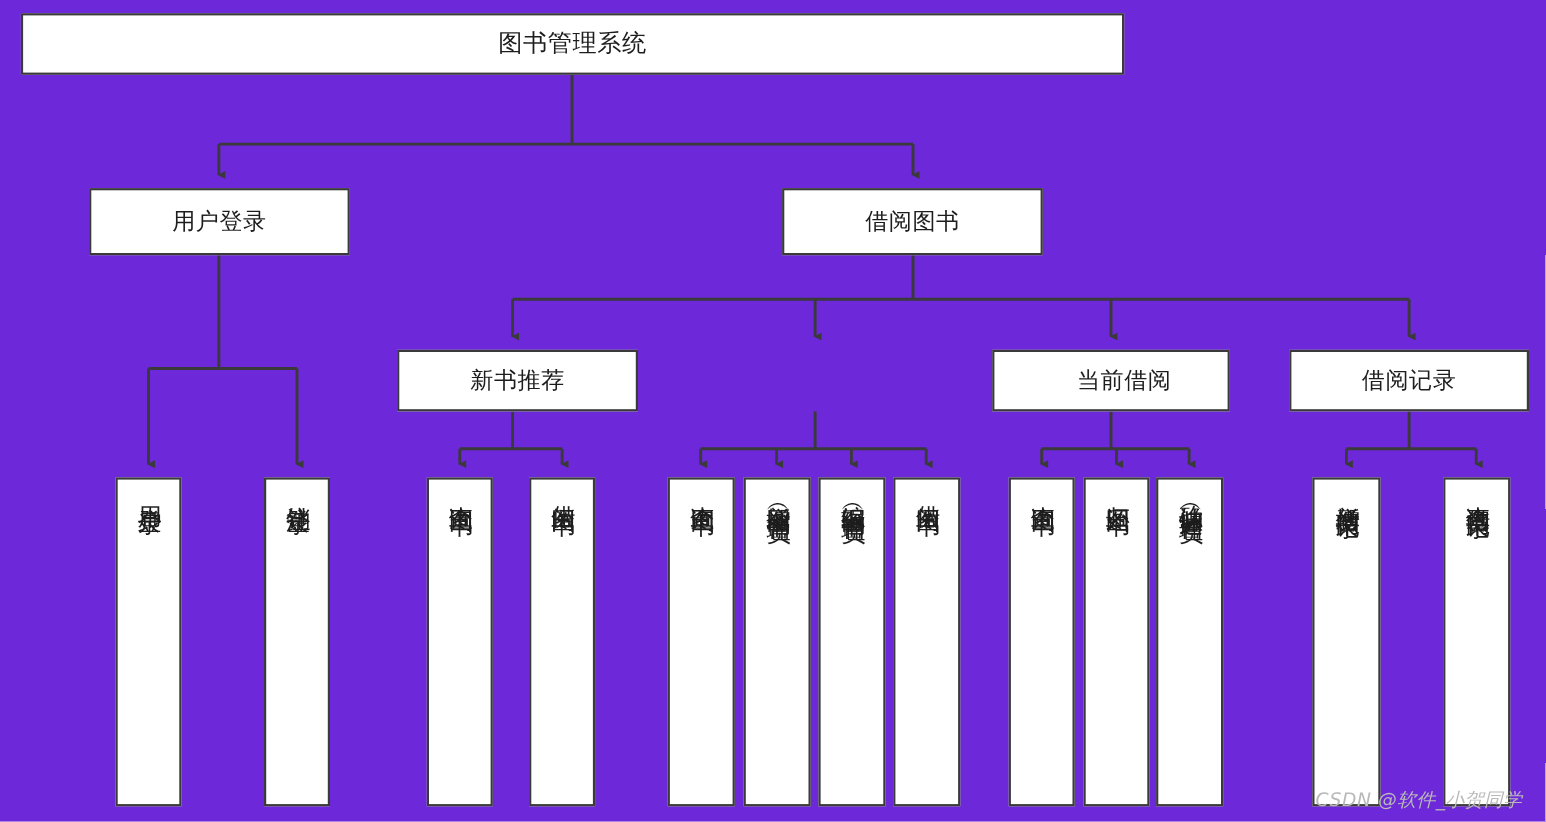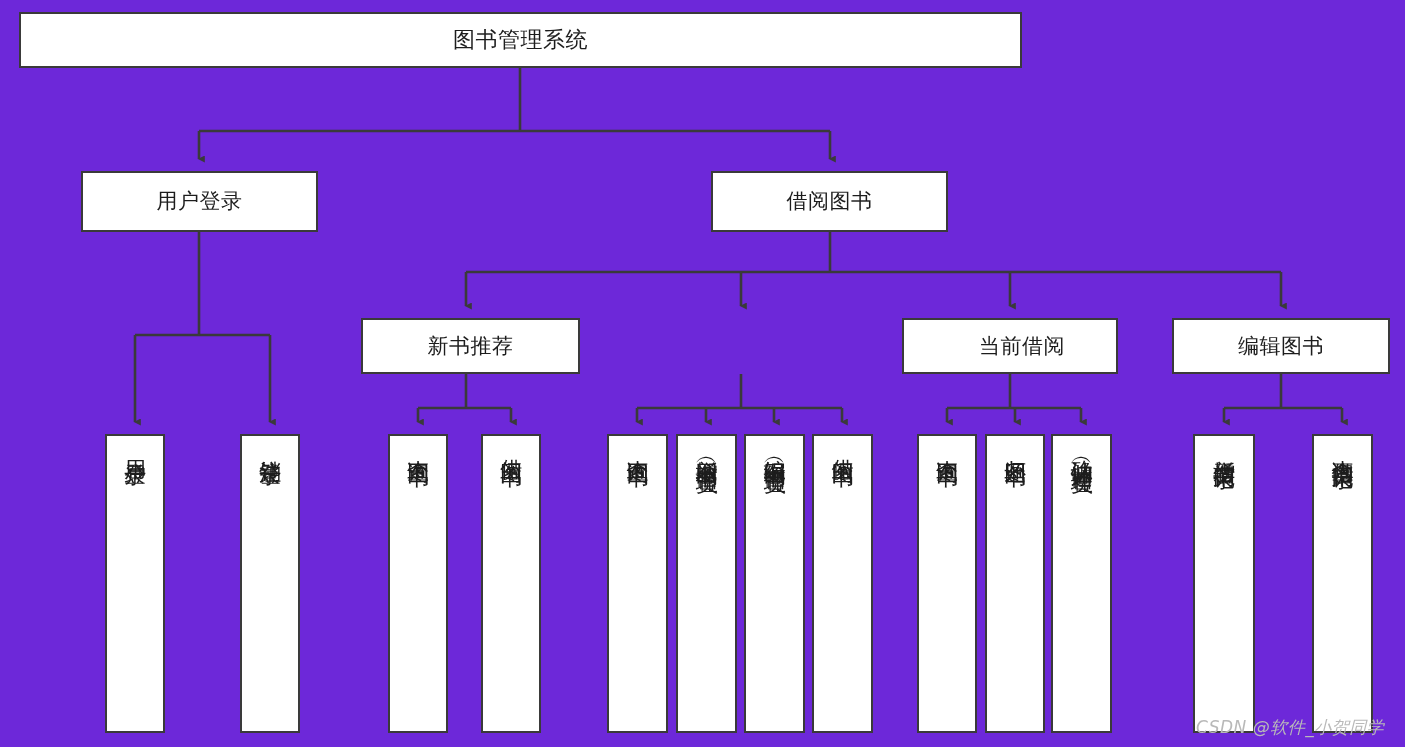--- a/index.html
+++ b/index.html
@@ -136,21 +136,21 @@
     <span class="lbl">借阅图书</span>
   </div>
 
   <div class="node horiz" style="left: 361px; top: 318px; width: 219px; height: 56px; font-family: Liberation Serif, serif;">
     <span class="lbl">新书推荐</span>
   </div>
   <div class="node horiz" style="left: 902px; top: 318px; width: 216px; height: 56px; padding-left: 24px;">
     <span class="lbl">当前借阅</span>
   </div>
   <div class="node horiz" style="left: 1172px; top: 318px; width: 218px; height: 56px;">
-    <span class="lbl">编辑图书</span>
+    <span class="lbl">借阅记录</span>
   </div>
 
   <div class="node vert" style="left: 105px; top: 434px; width: 60px; height: 299px;">
     <span class="lbl">用户登录</span>
   </div>
   <div class="node vert" style="left: 240px; top: 434px; width: 60px; height: 299px;">
     <span class="lbl">注销登录</span>
   </div>
   <div class="node vert" style="left: 388px; top: 434px; width: 60px; height: 299px;">
     <span class="lbl">查询图书</span>

